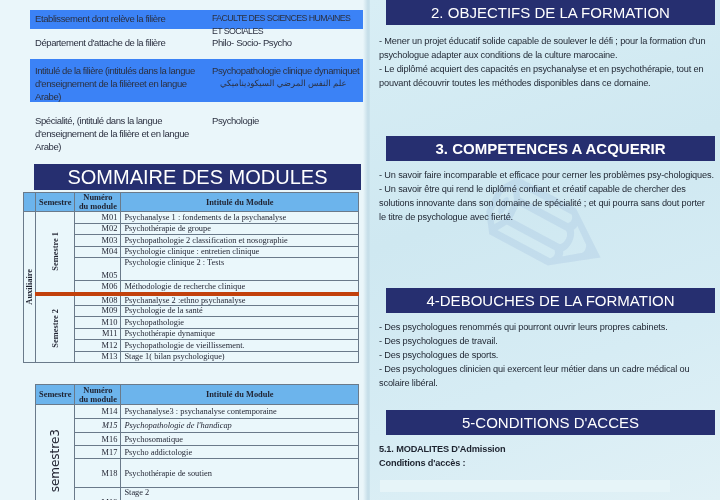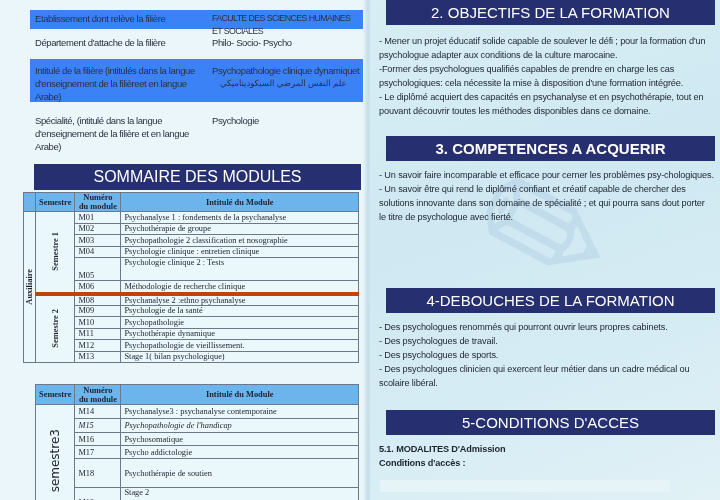--- a/index.html
+++ b/index.html
@@ -21,26 +21,26 @@
 
   
   .info { position: absolute; left: 30px; top: 10px; width: 333px; }
   .info-row { display: flex; font-family: "Liberation Sans Narrow", "Liberation Sans", sans-serif; font-size: 9.5px; letter-spacing: -0.4px; color: #2b3040; line-height: 13px; }
   .info-row.hl { background: #3b82f6; }
   .info-row .k { width: 180px; padding: 2px 0 2px 5px; }
   .info-row .v { flex: 1; padding: 2px 2px 2px 2px; }
   .info-row .ar { display: block; padding-left: 8px; font-size: 8.5px; }
 
   
-  .banner { position: absolute; left: 34px; top: 164px; width: 327px; height: 26px; background: #262f70; color: #fff; text-align: center; font-size: 16px; line-height: 26px; letter-spacing: 0; font-family: "Liberation Sans Narrow", "Liberation Sans", sans-serif; }
+  .banner { position: absolute; left: 34px; top: 164px; width: 327px; height: 26px; background: #262f70; color: #fff; text-align: center; font-size: 20px; line-height: 26px; letter-spacing: 0; font-family: "Liberation Sans Narrow", "Liberation Sans", sans-serif; }
 
   table.mods { position: absolute; border-collapse: collapse; font-family: "Liberation Serif", serif; font-size: 8.4px; color: #1f2230; background: #eaf7fb; padding-left: 42px; }
   table.mods td, table.mods th { border: 1px solid #6a7a8a; padding: 0 3px; height: 11.5px; }
   table.mods th { background: #6cb4ec; font-weight: bold; font-size: 8.4px; line-height: 9px; }
-  table.mods td.num { text-align: left; width: 46px; }
+  table.mods td.num { text-align: right; width: 46px; }
   table.mods td.title { text-align: left; }
   .vert { writing-mode: vertical-rl; transform: rotate(180deg); font-weight: bold; font-family: "Liberation Serif", serif; font-size: 8.4px; white-space: nowrap; }
   .vert-sans { writing-mode: vertical-rl; transform: rotate(180deg); font-family: "DejaVu Sans", sans-serif; font-size: 12px; white-space: nowrap; }
 
   
   .sec-head { position: absolute; left: 16px; width: 329px; height: 25px; background: #262f70; color: #fff; text-align: center; font-family: "Liberation Sans Narrow", "Liberation Sans", sans-serif; font-size: 15px; line-height: 25px; }
   .sec-body { position: absolute; left: 9px; width: 340px; font-size: 9.2px; line-height: 14px; color: #1e2430; letter-spacing: -0.15px; }
   .sec-body p { margin: 0; }
   .bold { font-weight: bold; }
   .blank-bar { position: absolute; left: 10px; top: 480px; width: 290px; height: 12px; background: #e6f4f8; }
@@ -181,21 +181,20 @@
 </div>
 
 <div class="divider"></div>
 
 <div class="right">
   <div class="wm" style="left:90px; top:140px;">✎</div>
 
   <div class="sec-head" style="top:0;">2. OBJECTIFS DE LA FORMATION</div>
   <div class="sec-body" style="top:34px;">
     <p>- Mener un projet éducatif solide capable de soulever le défi ; pour la formation d'un psychologue adapter aux conditions de la culture marocaine.</p>
-    <p>-Former des psychologues qualifiés capables de prendre en charge les cas psychologiques: cela nécessite la mise à disposition d'une formation intégrée.</p>
     <p>- Le diplômé acquiert des capacités en psychanalyse et en psychothérapie, tout en pouvant découvrir toutes les méthodes disponibles dans ce domaine.</p>
   </div>
 
   <div class="sec-head" style="top:136px;font-weight:bold;">3. COMPETENCES A ACQUERIR</div>
   <div class="sec-body" style="top:168px;">
     <p>- Un savoir faire incomparable et efficace pour cerner les problèmes psy-chologiques.</p>
     <p>- Un savoir être qui rend le diplômé confiant et créatif capable de chercher des solutions innovante dans son domaine de spécialité ; et qui pourra sans dout porter</p>
     <p>le titre de psychologue avec fierté.</p>
   </div>
 

